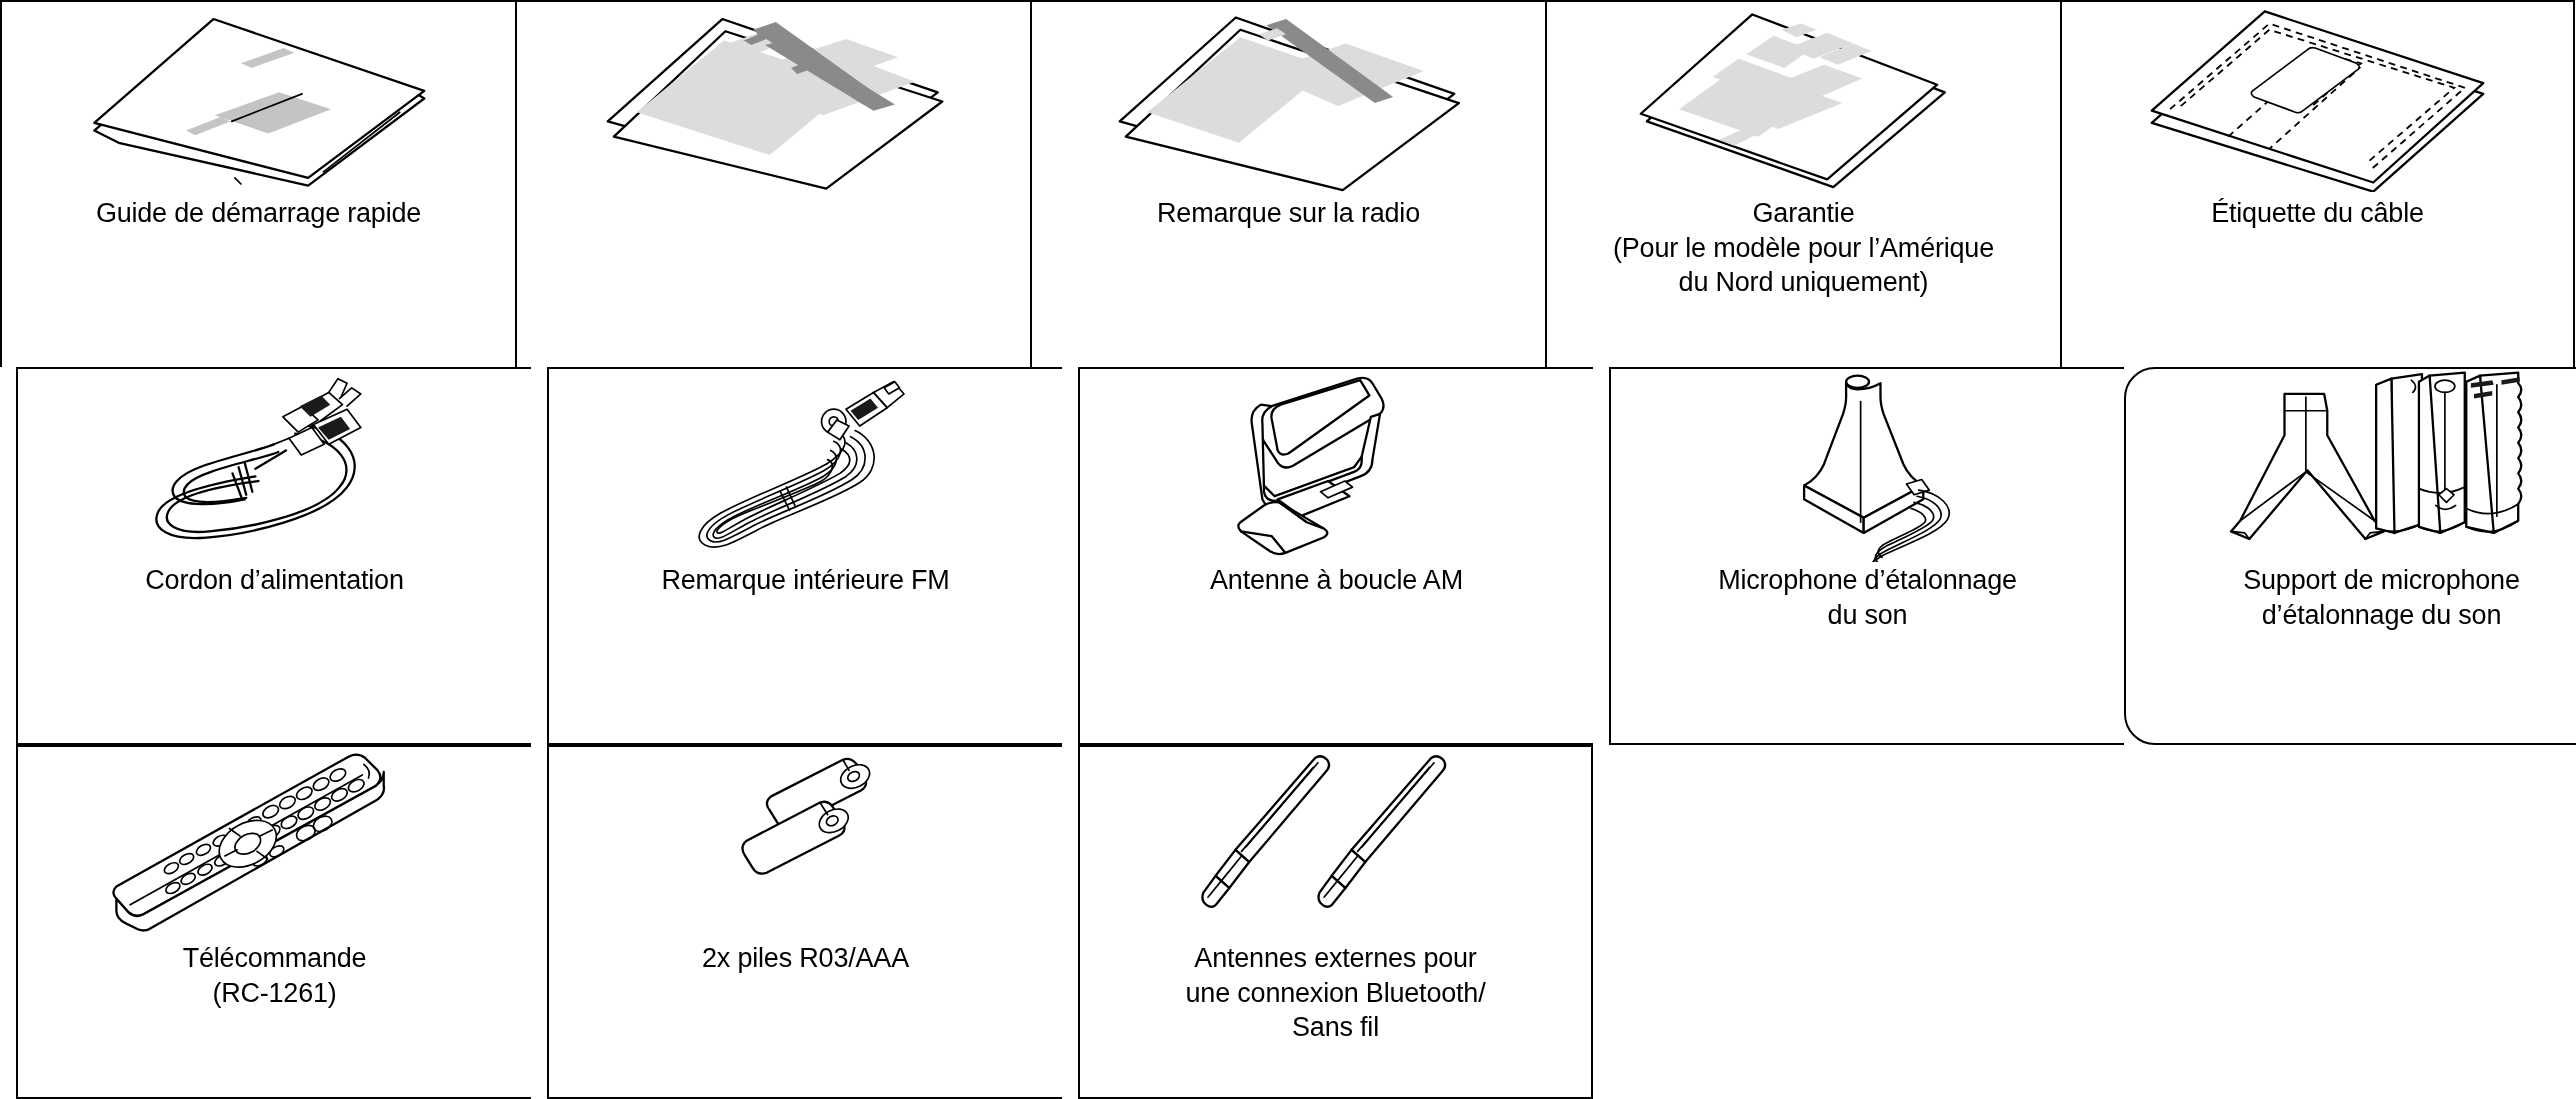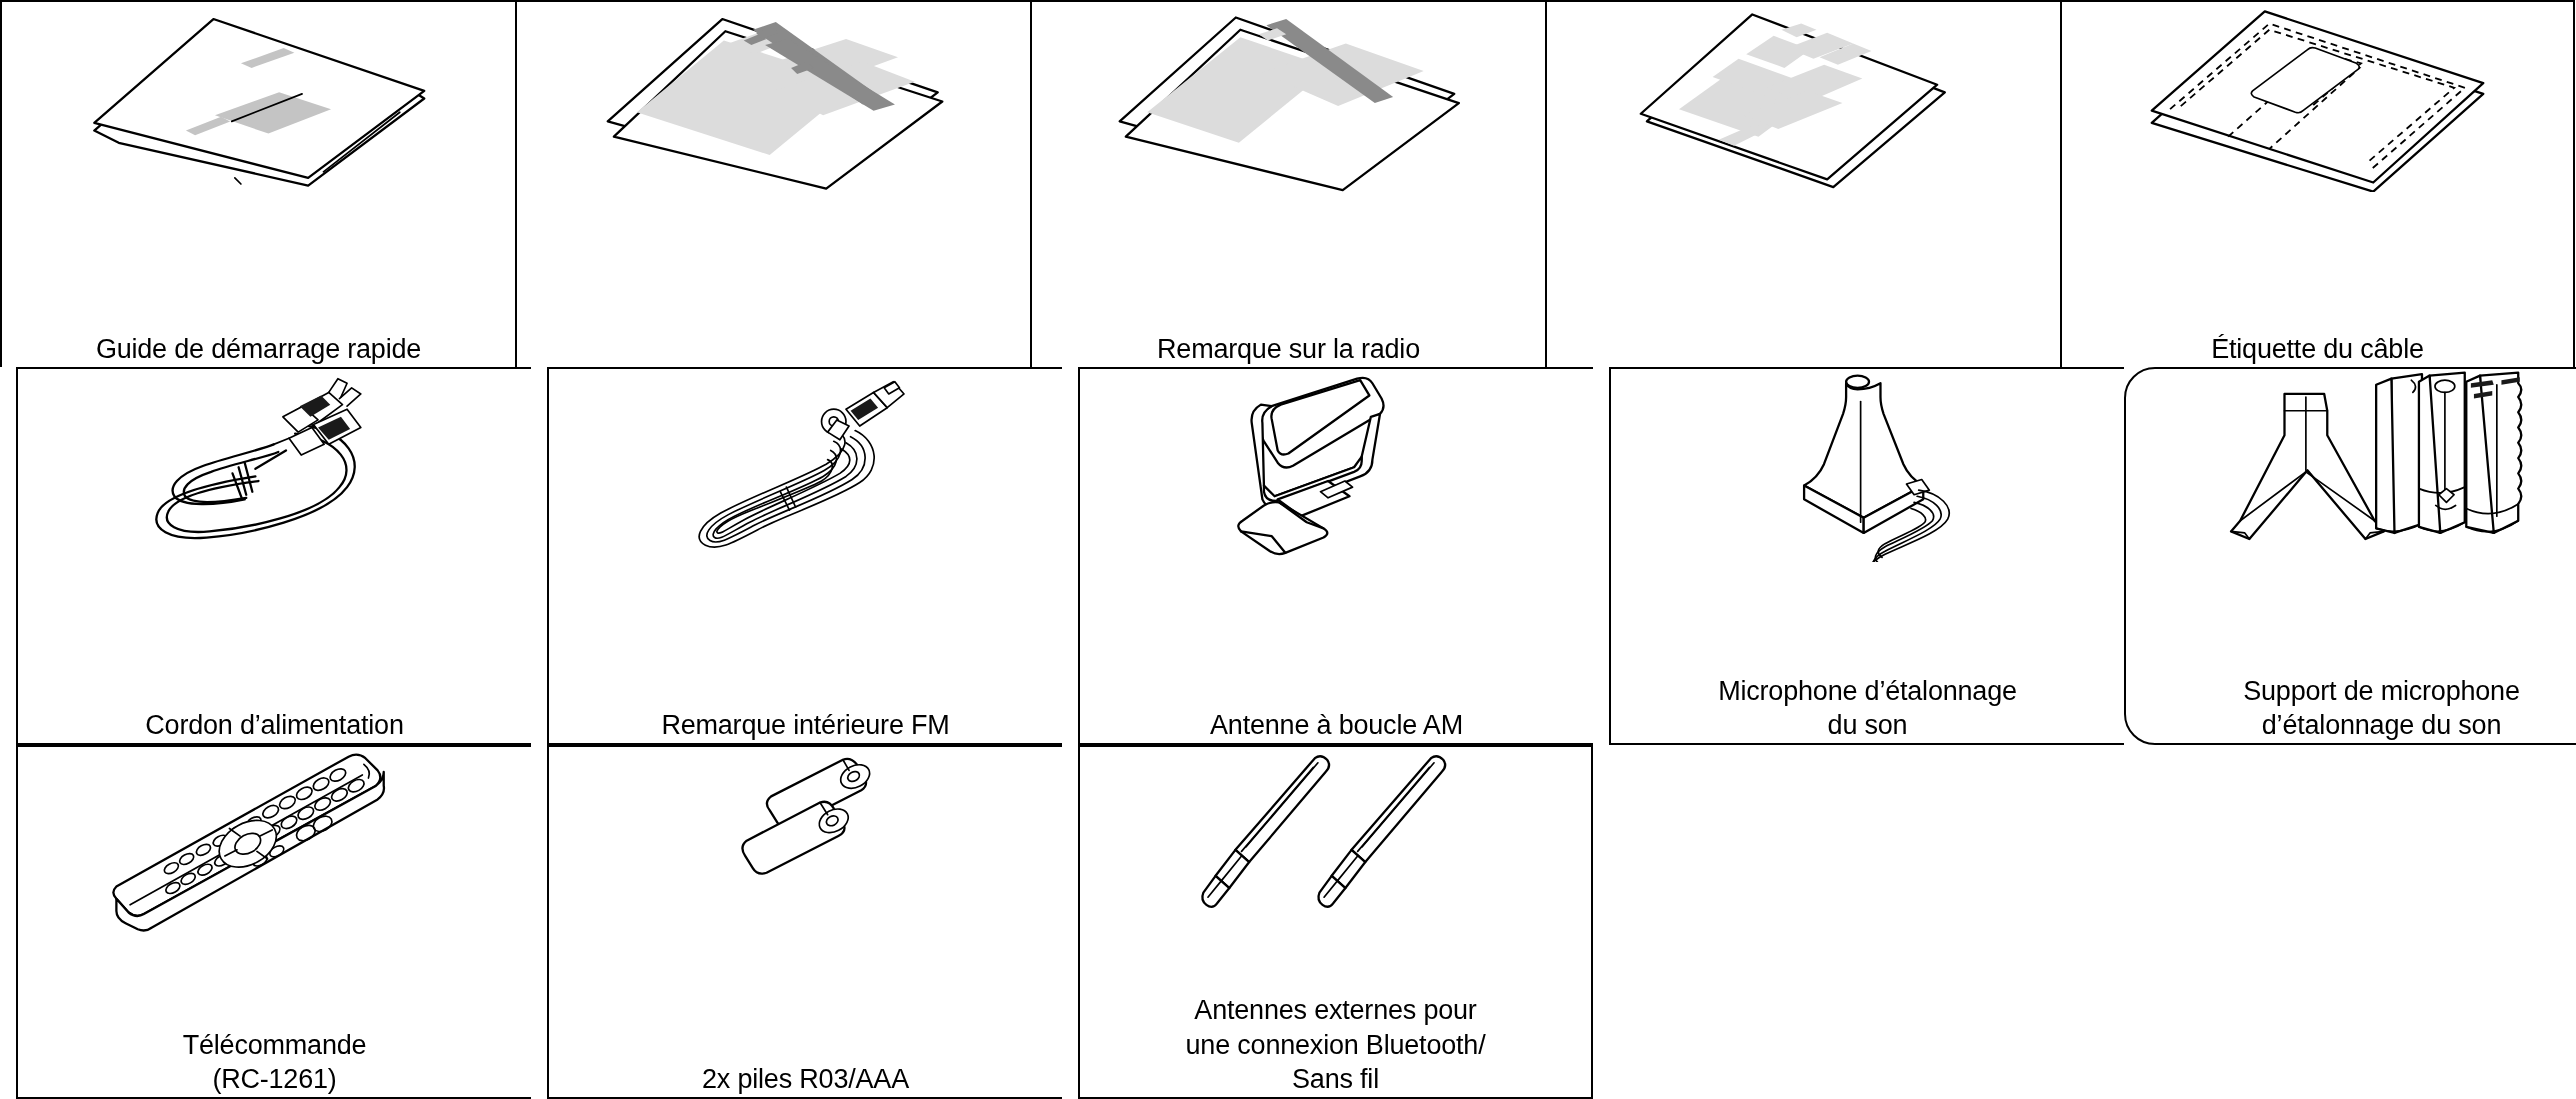--- a/index.html
+++ b/index.html
@@ -31,21 +31,21 @@
   .row-2 { height: 378px; }
   .row-3 { height: 354px; }
 
   .cell {
     box-sizing: border-box;
     width: 515px;
     flex: 0 0 515px;
     display: flex;
     flex-direction: column;
     align-items: center;
-    justify-content: space-between;
+    justify-content: flex-start;
     position: relative;
     background: #ffffff;
     border-left: 2.3px solid #000;
     border-top: 2.3px solid #000;
     padding: 0;
   }
   .cell.last-col { border-right: 2.3px solid #000; }
   .row-3 .cell { border-bottom: 2.3px solid #000; margin-left: 16px; }
   .row-2 .cell.last-col { border-bottom: 2.3px solid #000; border-radius: 31px; }
   .row-2 .cell.tall-bottom { border-bottom: 2.3px solid #000; margin-left: 16px; }
@@ -154,20 +154,23 @@
           <polygon class="fill-lg" points="116,90 150,66 260,106 226,130"></polygon>
           <polygon class="fill-lg" points="160,60 196,36 244,54 210,78"></polygon>
           <polygon class="fill-lg" points="206,28 232,20 252,28 226,38"></polygon>
           <polygon class="fill-lg" points="214,52 266,32 300,46 248,66"></polygon>
           <polygon class="fill-lg" points="186,104 262,74 312,92 238,124"></polygon>
           <polygon class="fill-lg" points="156,140 240,108 286,124 202,158"></polygon>
           <polygon class="fill-lg" points="124,172 170,152 188,158 144,180"></polygon>
           <polygon class="fill-lg" points="256,64 300,46 324,56 280,74"></polygon>
         </svg>
       </div>
+      <div class="caption">Garantie
+(Pour le modèle pour l’Amérique
+du Nord uniquement)</div>
     </div>
 
     <div class="cell last-col">
       <div class="art">
         <svg width="359" height="184" viewBox="0 0 470 240">
           <polygon class="fill-w" points="18,150 166,18 452,112 308,240"></polygon>
           <polygon class="fill-w" points="18,134 166,4 452,98 308,228"></polygon>
           <polyline class="dash" points="42,132 172,20 428,104 304,212"></polyline>
           <polyline class="dash" points="56,128 172,28 414,104 300,202"></polyline>
           <polyline class="dash" points="118,168 238,62 290,78 172,184"></polyline>

